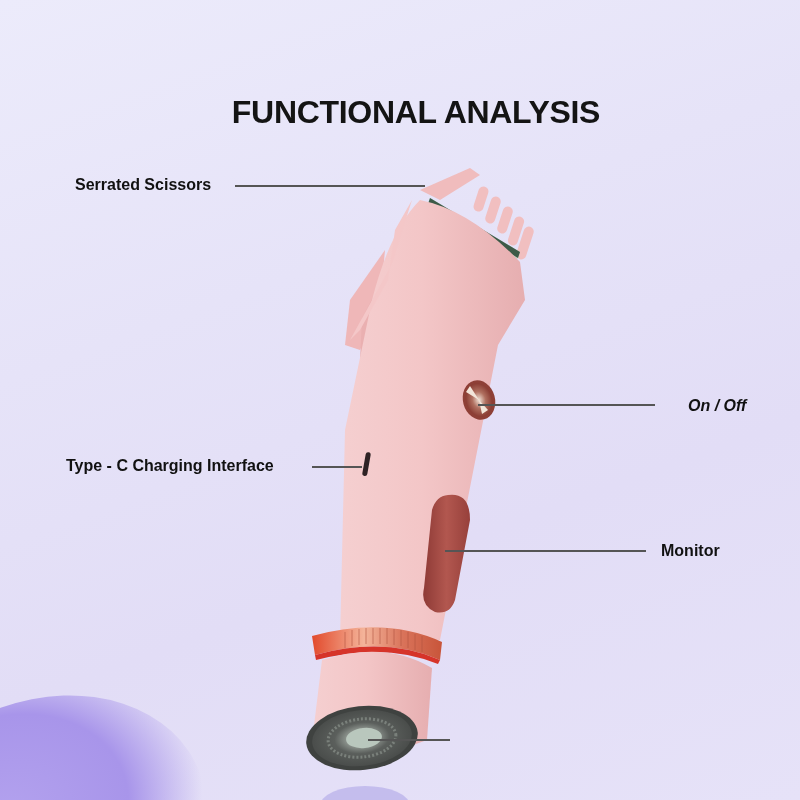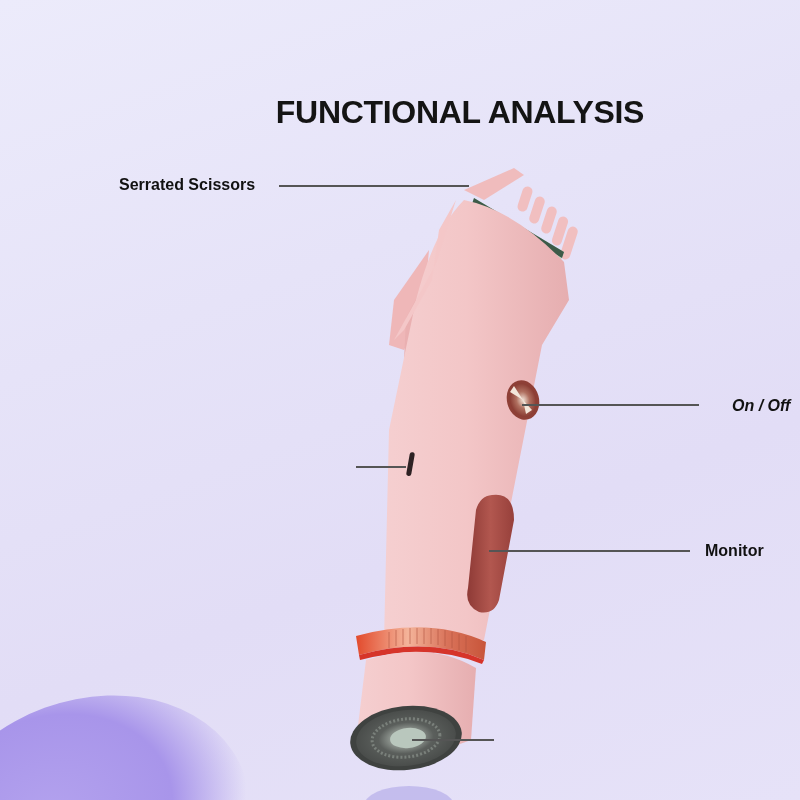--- a/index.html
+++ b/index.html
@@ -1,21 +1,21 @@
 <!DOCTYPE html>
 <html><head>
   <meta charset="utf-8">
   <style>
     html, body { margin: 0; padding: 0; }
     body {
       width: 800px; height: 800px; overflow: hidden; position: relative;
       font-family: "Liberation Sans", sans-serif;
       background: linear-gradient(160deg, #ecebfb 0%, #e6e3f8 35%, #e2ddf6 65%, #e6e2f8 100%);
     }
-    .canvas { position: absolute; inset: 0; margin-left: 44px; }
+    .canvas { position: absolute; inset: 0; }
     .title {
       position: absolute; left: 0; width: 832px; top: 94px;
       text-align: center; font-weight: bold; font-size: 32px; letter-spacing: -0.3px;
       color: #141414;
     }
     .label {
       position: absolute; font-weight: bold; font-size: 16px; color: #111;
       white-space: nowrap;
     }
     .leader { position: absolute; height: 1.5px; background: #555; }
@@ -131,19 +131,20 @@
   </svg>
 
   <div class="title">FUNCTIONAL ANALYSIS</div>
 
   <div class="label" style="left:75px; top:176px;">Serrated Scissors</div>
   <div class="leader" style="left:235px; top:185px; width:190px;"></div>
 
   <div class="label" style="left:688px; top:397px;font-style:italic;">On / Off</div>
   <div class="leader" style="left:478px; top:404px; width:177px;"></div>
 
+  <div class="label" style="left:66px; top:457px;">Type - C Charging Interface</div>
   <div class="leader" style="left:312px; top:466px; width:50px;"></div>
 
   <div class="label" style="left:661px; top:542px;">Monitor</div>
   <div class="leader" style="left:445px; top:550px; width:201px;"></div>
 
   <div class="leader" style="left:368px; top:739px; width:82px;"></div>
 </div>
 
 </body></html>

